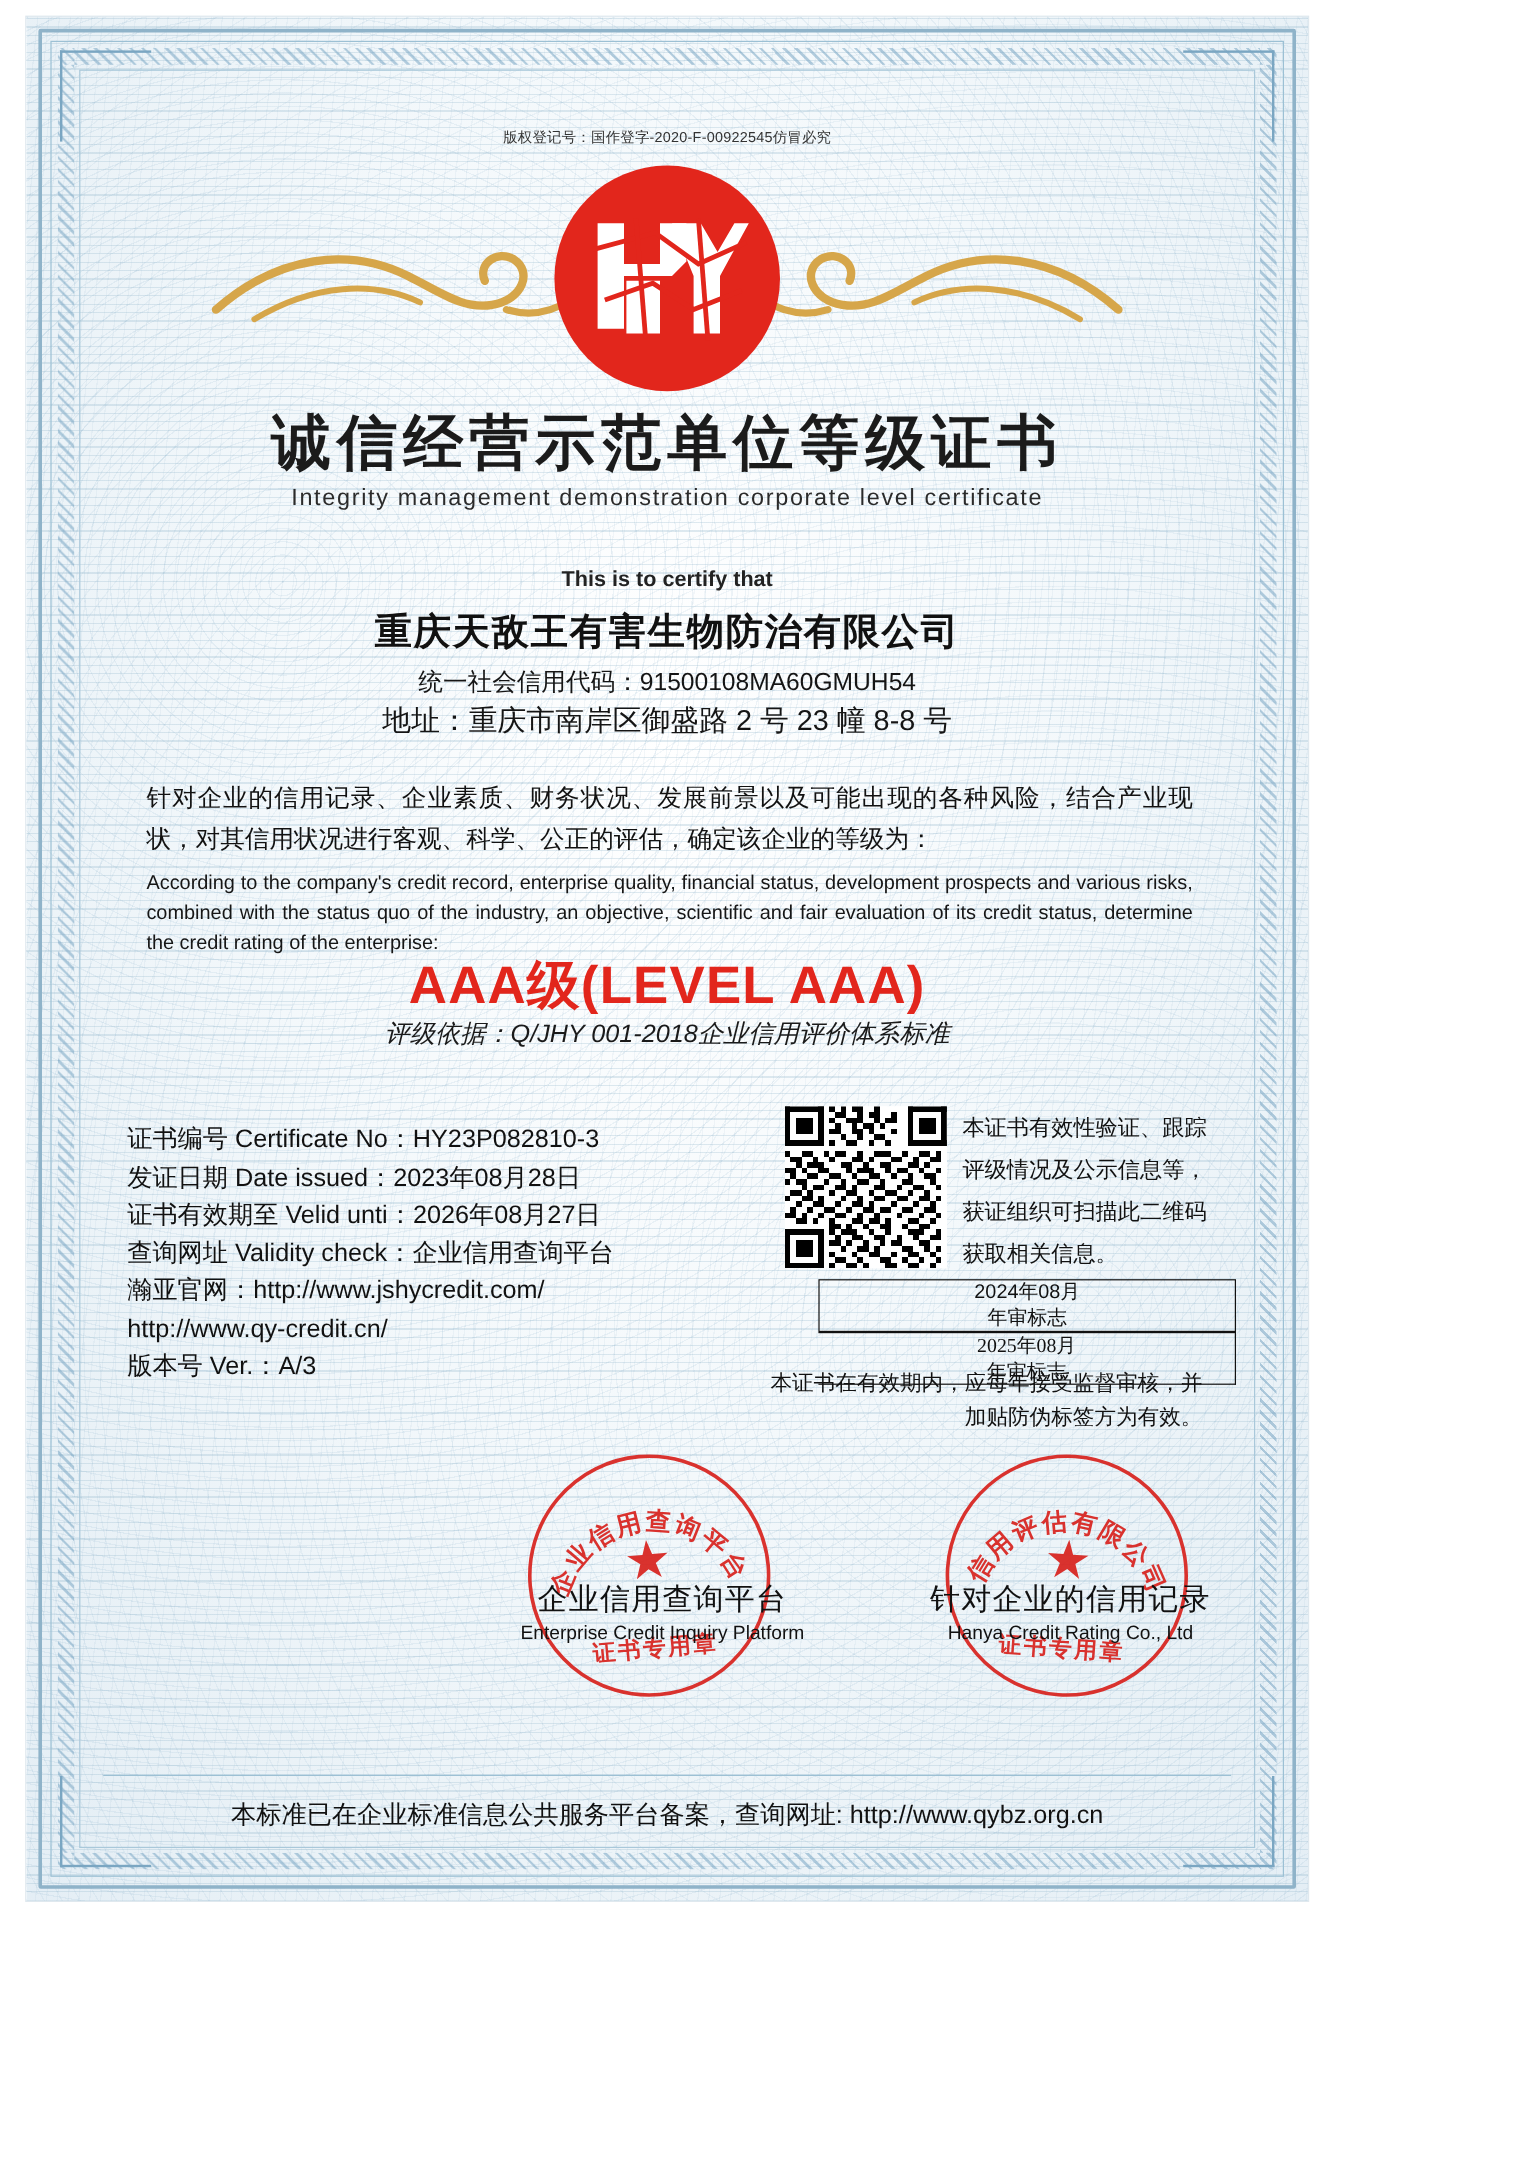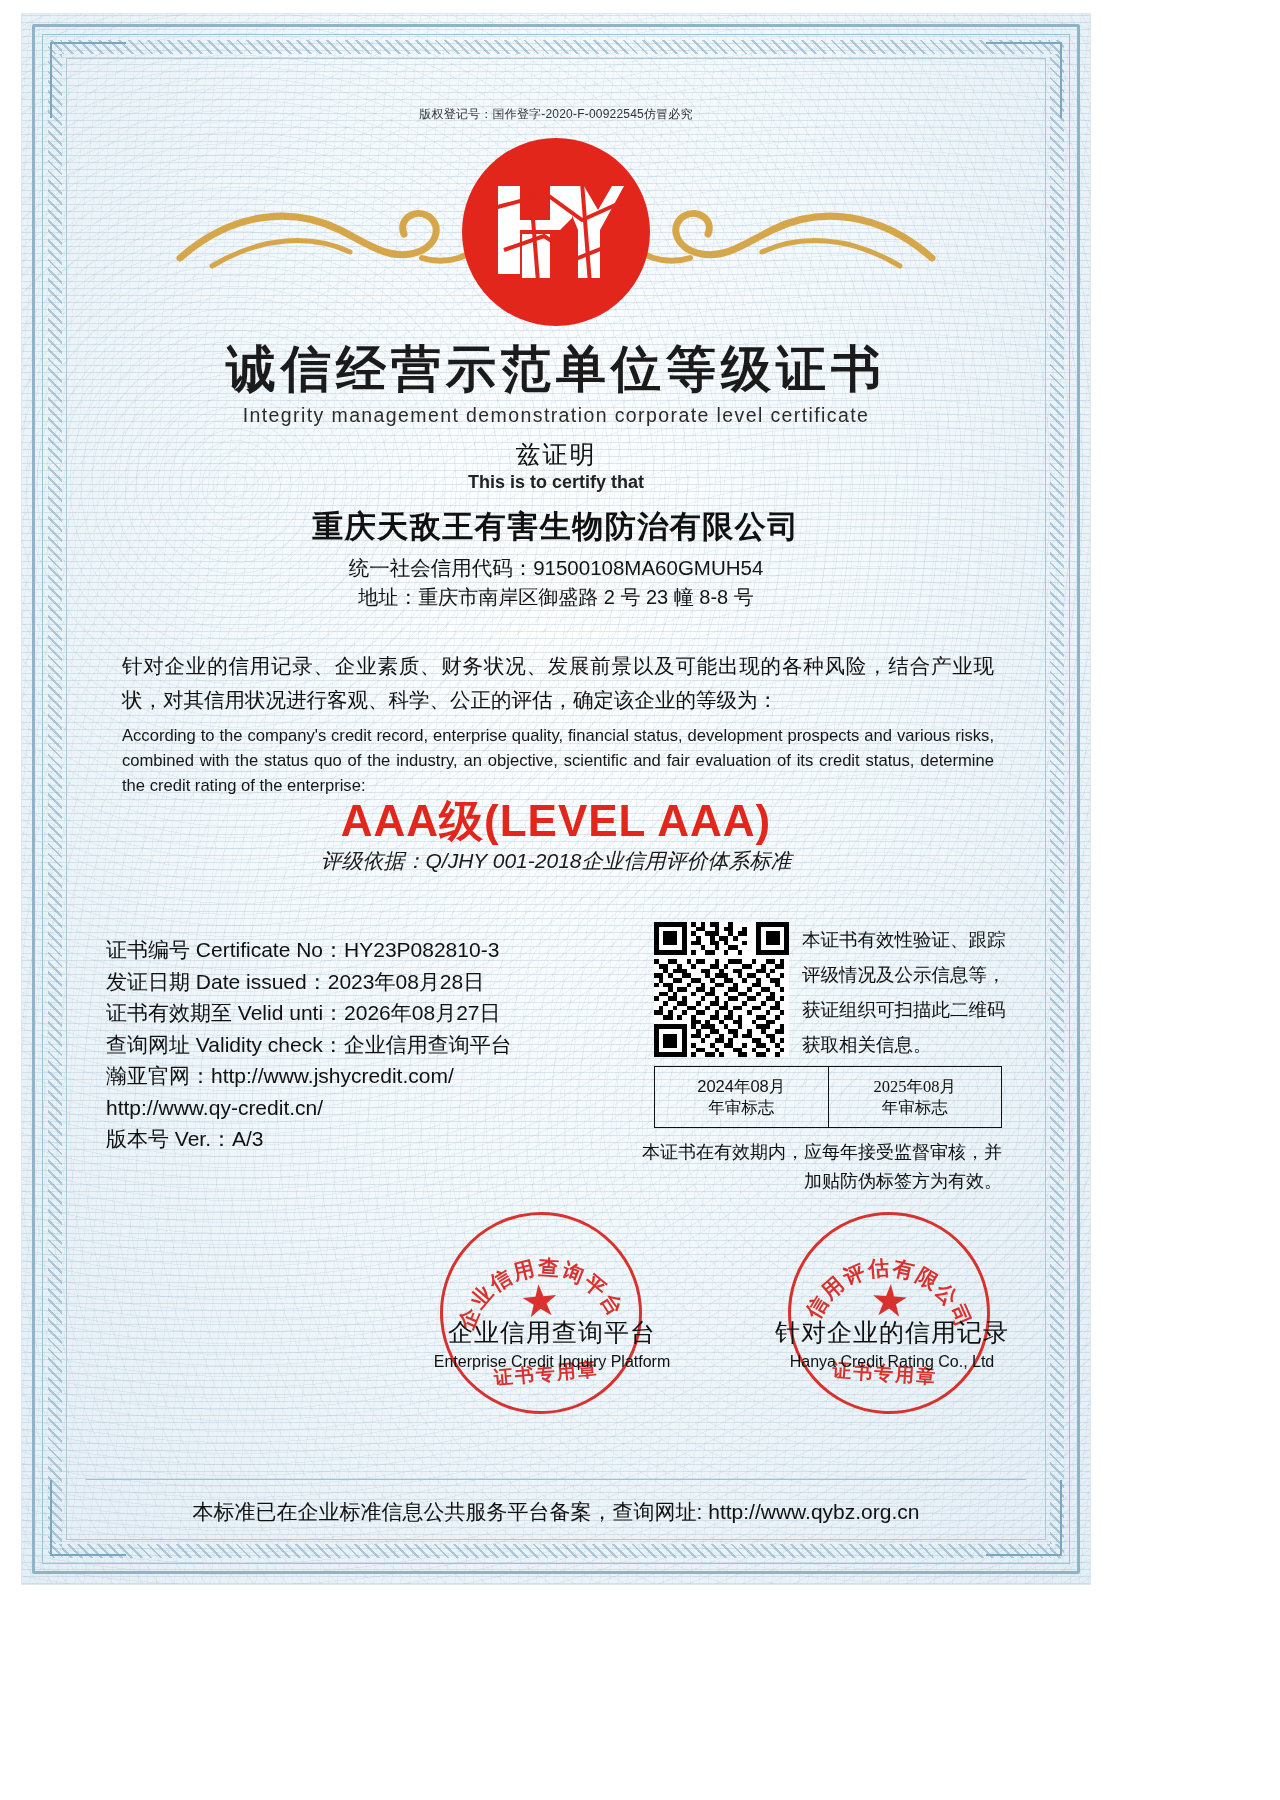--- a/index.html
+++ b/index.html
@@ -186,21 +186,21 @@
     position: absolute; left: 0; right: 0; top: 492px;
     text-align: center; font-size: 31px; font-weight: 700; color: #111;
     letter-spacing: 1.5px;
   }
   .credit-code {
     position: absolute; left: 0; right: 0; top: 540px;
     text-align: center; font-size: 20.5px; color: #151515;
   }
   .address {
     position: absolute; left: 0; right: 0; top: 570px;
-    text-align: center; font-size: 20px; color: #151515;
+    text-align: center; font-size: 24px; color: #151515;
   }
 
   
   .body-block {
     position: absolute;
     left: 100px;
     right: 96px;
     top: 635px;
   }
   .body-cn {
@@ -263,25 +263,26 @@
     position: absolute;
     left: 780px;
     top: 908px;
     width: 216px;
     font-size: 18.5px;
     line-height: 35px;
     color: #111;
   }
   .stamp-cells {
     position: absolute;
-    left: 632px;
+    left: 660px;
     top: 1052px;
     width: 348px;
     height: 62px;
     display: flex;
+    flex-direction: column;
   }
   .stamp-cell {
     flex: 1;
     border: 1.6px solid #111;
     display: flex;
     flex-direction: column;
     align-items: center;
     justify-content: center;
     font-size: 16.5px;
     line-height: 21px;
@@ -418,21 +419,20 @@
           <path d="M44,10 L52,110"></path>
           <path d="M96,10 L104,112"></path>
         </g>
       </svg>
     </div>
   </div>
 
   <div class="title-cn">诚信经营示范单位等级证书</div>
   <div class="title-en">Integrity management demonstration corporate level certificate</div>
 
-  <div class="certify-cn">兹证明</div>
   <div class="certify-en">This is to certify that</div>
 
   <div class="company">重庆天敌王有害生物防治有限公司</div>
   <div class="credit-code">统一社会信用代码：91500108MA60GMUH54</div>
   <div class="address">地址：重庆市南岸区御盛路 2 号 23 幢 8-8 号</div>
 
   <div class="body-block">
     <div class="body-cn">针对企业的信用记录、企业素质、财务状况、发展前景以及可能出现的各种风险，结合产业现状，对其信用状况进行客观、科学、公正的评估，确定该企业的等级为：</div>
     <div class="body-en">According to the company's credit record, enterprise quality, financial status, development prospects and various risks, combined with the status quo of the industry, an objective, scientific and fair evaluation of its credit status, determine the credit rating of the enterprise:</div>
   </div>

